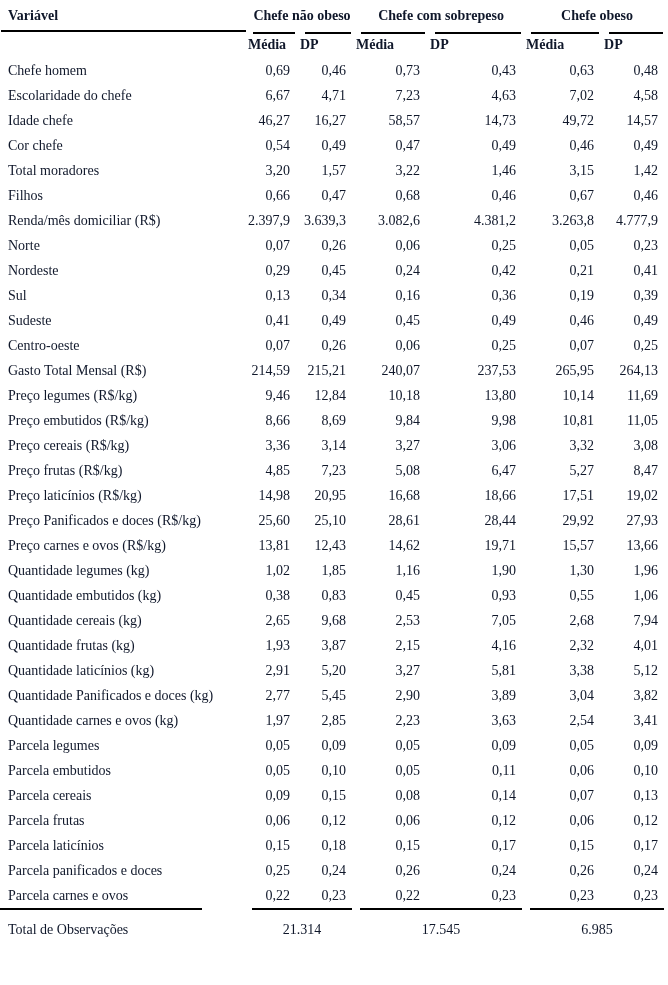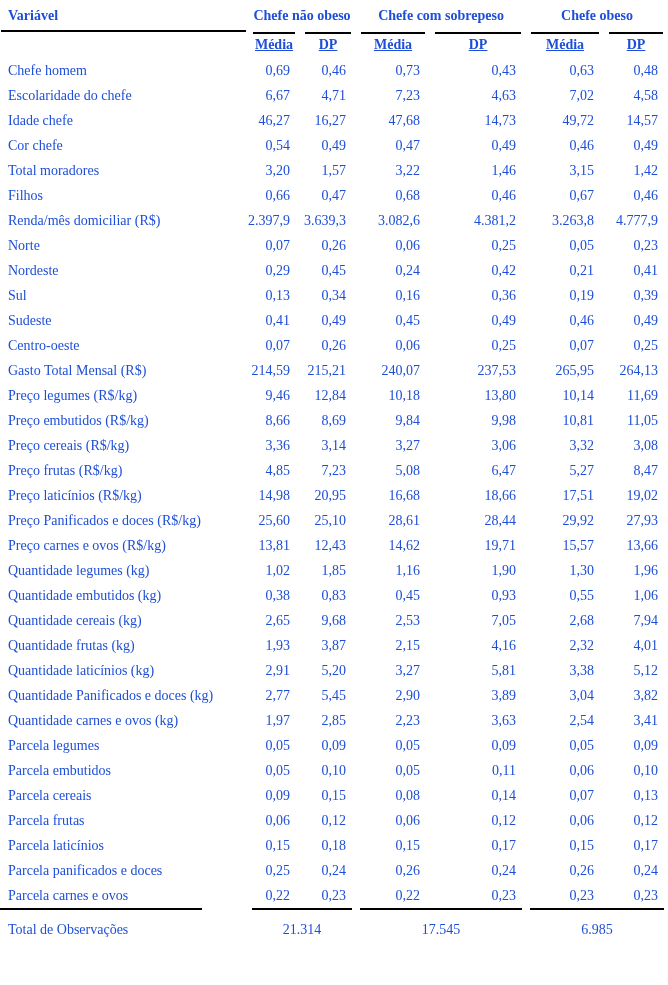--- a/index.html
+++ b/index.html
@@ -14,21 +14,21 @@
     background: #ffffff;
     overflow: hidden;
   }
   table.stats {
     width: 668px;
     border-collapse: separate;
     border-spacing: 0;
     table-layout: fixed;
     font-family: "Liberation Serif", "DejaVu Serif", serif;
     font-size: 14px;
-    color: #1d4ed8;
+    color: #0f172a;
   }
   col.c-var { width: 248px; }
   col.c-m1  { width: 52px; }
   col.c-d1  { width: 56px; }
   col.c-m2  { width: 74px; }
   col.c-d2  { width: 96px; }
   col.c-m3  { width: 78px; }
   col.c-d3  { width: 64px; }
 
   th, td {
@@ -47,21 +47,21 @@
 
   .cell-label {
     text-align: left;
     padding-left: 8px;
   }
   .cell-num {
     text-align: right;
     padding-right: 10px;
   }
   .h-group { text-align: center; }
-  .h-sub   { text-align: center; position: relative; text-decoration: underline; }
+  .h-sub   { text-align: left; position: relative; }
   .h-sub::before {
     content: "";
     position: absolute;
     top: 0; left: 5px; right: 5px;
     height: 2px;
     background: #000;
   }
   .h-var { position: relative; }
   .h-var::after {
     content: "";
@@ -137,21 +137,21 @@
           <td class="cell-num">4,71</td>
           <td class="cell-num">7,23</td>
           <td class="cell-num">4,63</td>
           <td class="cell-num">7,02</td>
           <td class="cell-num">4,58</td>
         </tr>
         <tr>
           <td class="cell-label">Idade chefe</td>
           <td class="cell-num">46,27</td>
           <td class="cell-num">16,27</td>
-          <td class="cell-num">47,68</td>
+          <td class="cell-num">58,57</td>
           <td class="cell-num">14,73</td>
           <td class="cell-num">49,72</td>
           <td class="cell-num">14,57</td>
         </tr>
         <tr>
           <td class="cell-label">Cor chefe</td>
           <td class="cell-num">0,54</td>
           <td class="cell-num">0,49</td>
           <td class="cell-num">0,47</td>
           <td class="cell-num">0,49</td>

